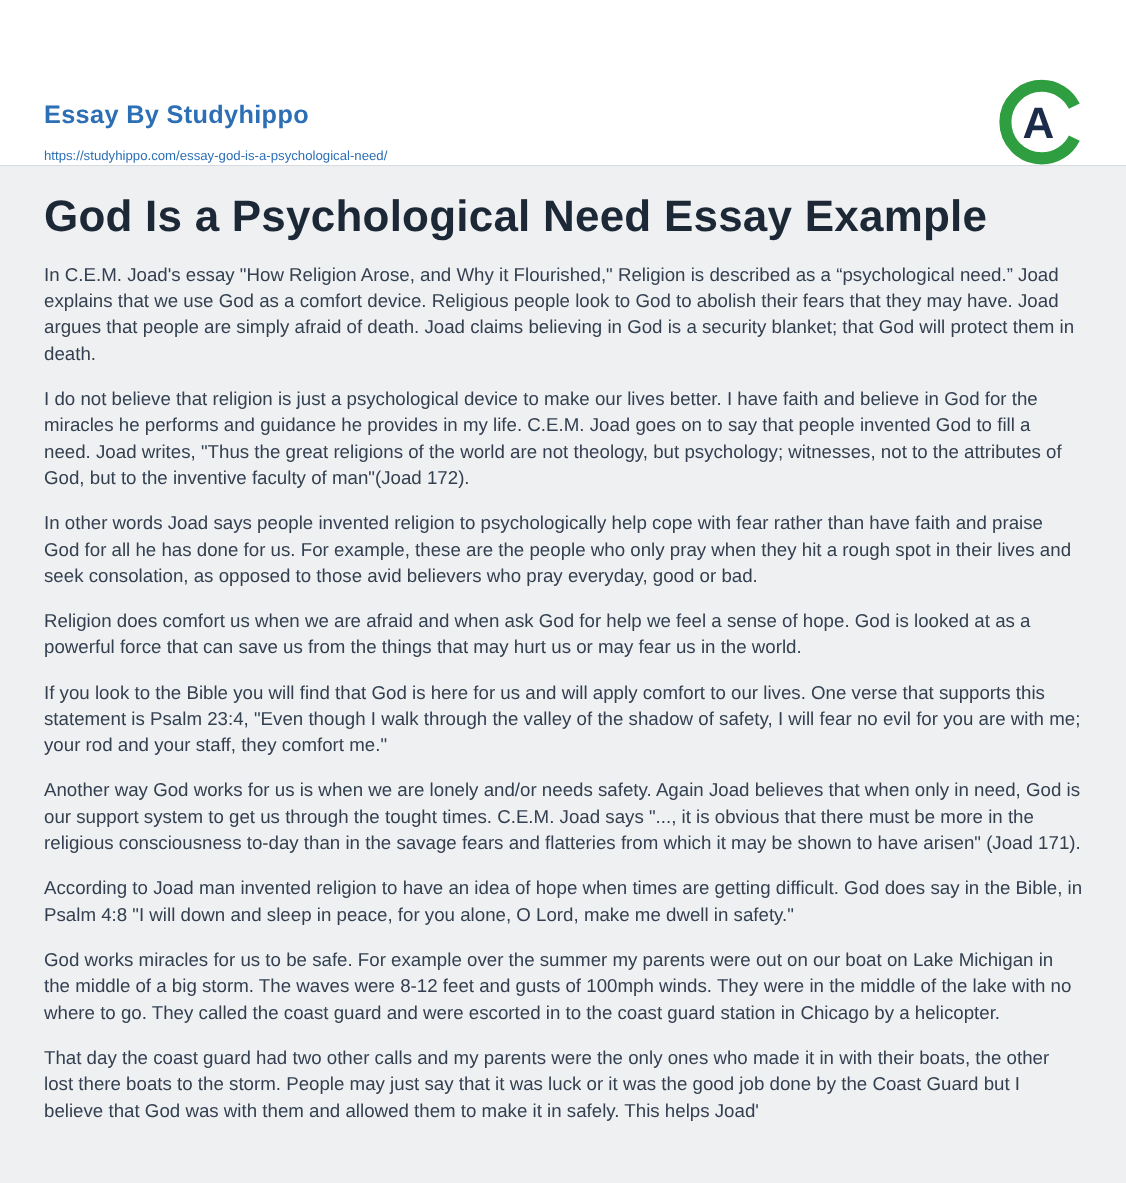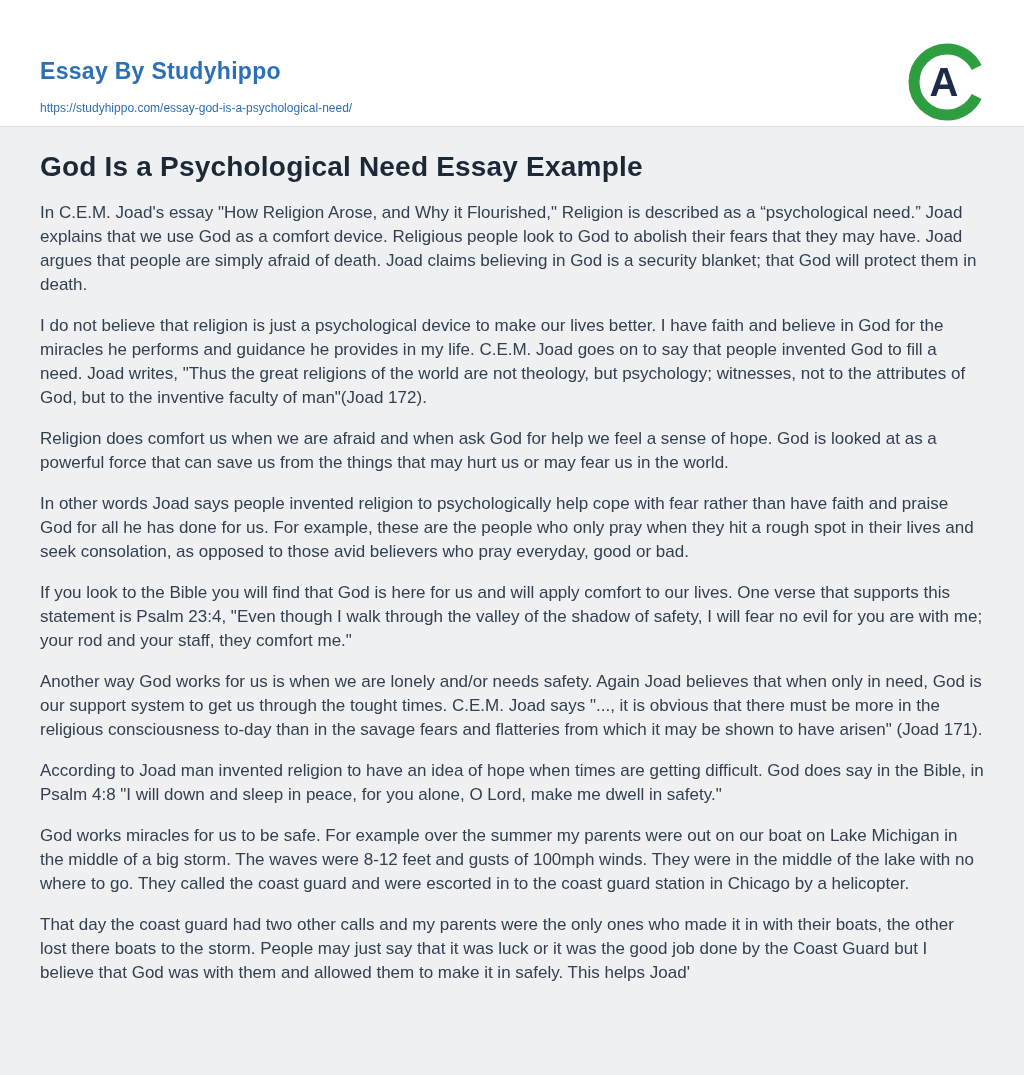--- a/index.html
+++ b/index.html
@@ -11,25 +11,25 @@
   }
   body {
     width: 1024px;
     min-height: 1075px;
     margin: 0 auto;
   }
 
   
   .site-header {
     background: #ffffff;
-    height: 127px;
+    height: 151px;
     padding: 48px 38px 0 40px;
     display: flex;
     justify-content: space-between;
-    align-items: center;
+    align-items: flex-end;
     border-bottom: 1px solid #d9dce1;
   }
   .site-title {
     margin: 0;
     font-size: 23px;
     font-weight: 700;
     color: #2d6fb5;
     letter-spacing: 0.3px;
   }
   .source-url {
@@ -46,21 +46,21 @@
     flex: 0 0 auto;
   }
   .logo-wrap svg { display: block; }
 
   
   .content {
     padding: 24px 40px 40px 40px;
   }
   .essay-title {
     margin: 0 0 18px 0;
-    font-size: 28px;
+    font-size: 40px;
     font-weight: 700;
     color: #1c2836;
     letter-spacing: 0.2px;
   }
   .para {
     margin: 0 0 17px 0;
     max-width: 946px;
     font-size: 17px;
     line-height: 24px;
     color: #344050;
@@ -79,20 +79,20 @@
       <circle cx="39" cy="39" r="33" fill="none" stroke="#2f9e41" stroke-width="11" stroke-dasharray="177 30" stroke-dashoffset="-15"></circle>
       <text x="36" y="53" text-anchor="middle" font-family="Liberation Sans, DejaVu Sans, sans-serif" font-size="40" font-weight="700" fill="#1b2b4a">A</text>
     </svg>
   </div>
 </header>
 
 <main class="content">
   <h2 class="essay-title">God Is a Psychological Need Essay Example</h2>
   <p class="para">In C.E.M. Joad's essay "How Religion Arose, and Why it Flourished," Religion is described as a “psychological need.” Joad explains that we use God as a comfort device. Religious people look to God to abolish their fears that they may have. Joad argues that people are simply afraid of death. Joad claims believing in God is a security blanket; that God will protect them in death.</p>
   <p class="para">I do not believe that religion is just a psychological device to make our lives better. I have faith and believe in God for the miracles he performs and guidance he provides in my life. C.E.M. Joad goes on to say that people invented God to fill a need. Joad writes, "Thus the great religions of the world are not theology, but psychology; witnesses, not to the attributes of God, but to the inventive faculty of man"(Joad 172).</p>
+  <p class="para">In other words Joad says people invented religion to psychologically help cope with fear rather than have faith and praise God for all he has done for us. For example, these are the people who only pray when they hit a rough spot in their lives and seek consolation, as opposed to those avid believers who pray everyday, good or bad.</p>
   <p class="para">Religion does comfort us when we are afraid and when ask God for help we feel a sense of hope. God is looked at as a powerful force that can save us from the things that may hurt us or may fear us in the world.</p>
-  <p class="para">In other words Joad says people invented religion to psychologically help cope with fear rather than have faith and praise God for all he has done for us. For example, these are the people who only pray when they hit a rough spot in their lives and seek consolation, as opposed to those avid believers who pray everyday, good or bad.</p>
   <p class="para">If you look to the Bible you will find that God is here for us and will apply comfort to our lives. One verse that supports this statement is Psalm 23:4, "Even though I walk through the valley of the shadow of safety, I will fear no evil for you are with me; your rod and your staff, they comfort me."</p>
   <p class="para">Another way God works for us is when we are lonely and/or needs safety. Again Joad believes that when only in need, God is our support system to get us through the tought times. C.E.M. Joad says "..., it is obvious that there must be more in the religious consciousness to-day than in the savage fears and flatteries from which it may be shown to have arisen" (Joad 171).</p>
   <p class="para">According to Joad man invented religion to have an idea of hope when times are getting difficult. God does say in the Bible, in Psalm 4:8 "I will down and sleep in peace, for you alone, O Lord, make me dwell in safety."</p>
   <p class="para">God works miracles for us to be safe. For example over the summer my parents were out on our boat on Lake Michigan in the middle of a big storm. The waves were 8-12 feet and gusts of 100mph winds. They were in the middle of the lake with no where to go. They called the coast guard and were escorted in to the coast guard station in Chicago by a helicopter.</p>
   <p class="para">That day the coast guard had two other calls and my parents were the only ones who made it in with their boats, the other lost there boats to the storm. People may just say that it was luck or it was the good job done by the Coast Guard but I believe that God was with them and allowed them to make it in safely. This helps Joad'</p>
 </main>
 
 </body></html>

